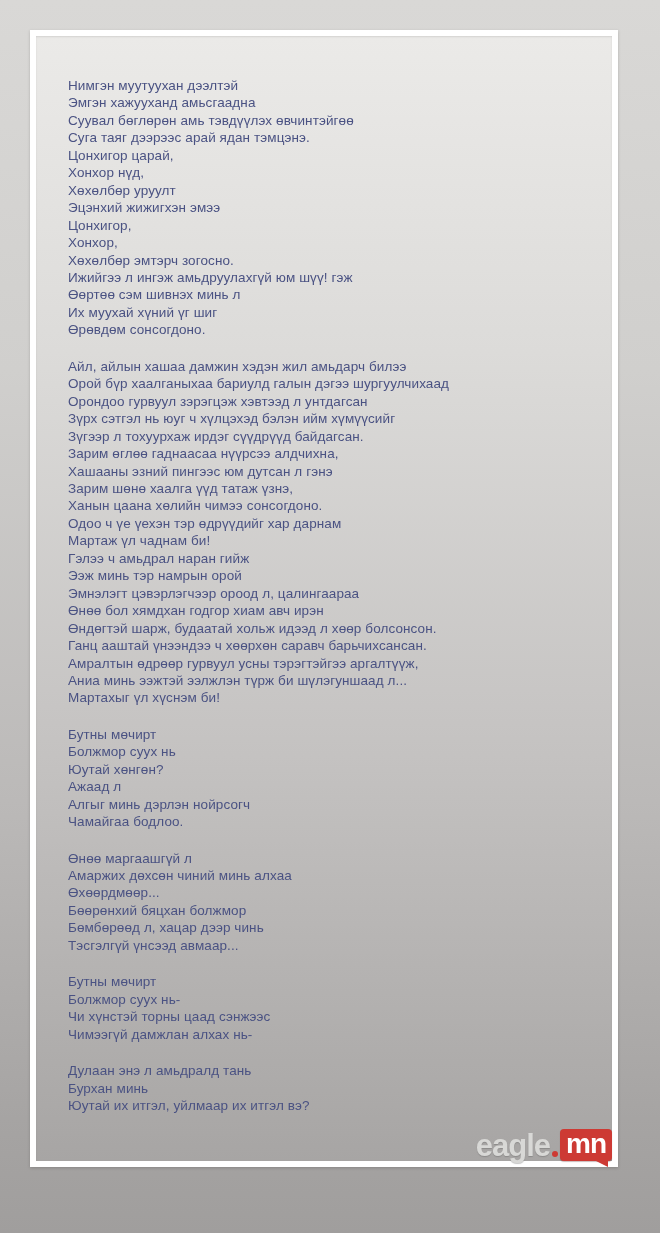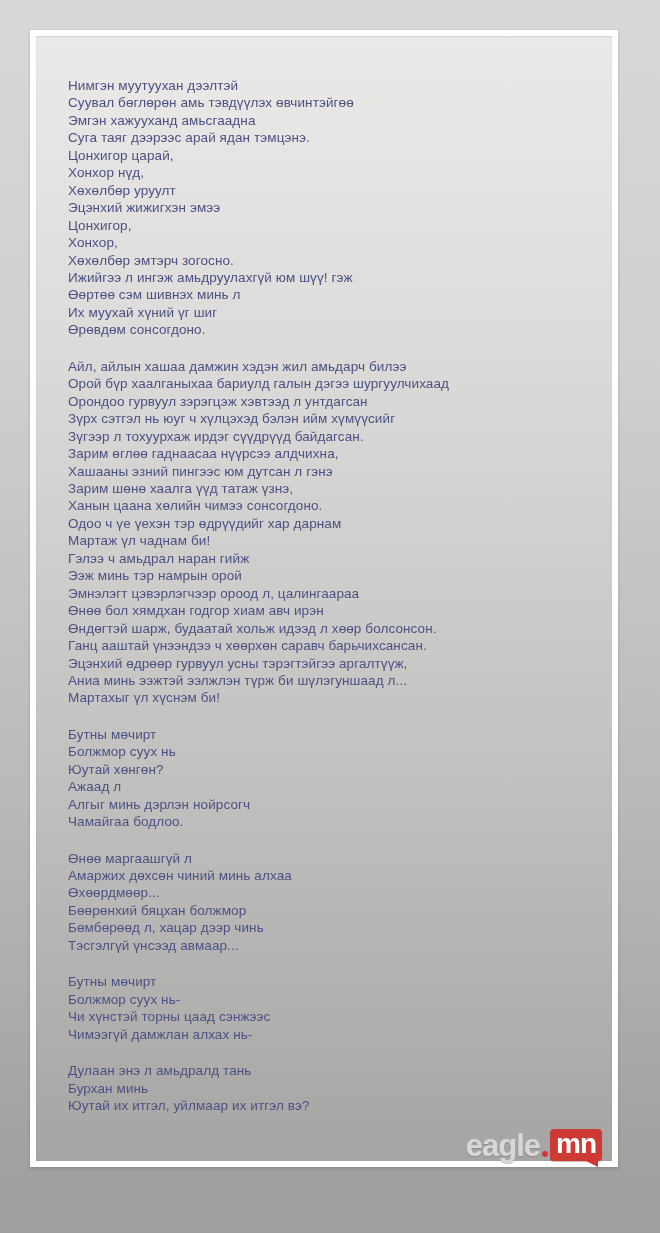--- a/index.html
+++ b/index.html
@@ -37,21 +37,21 @@
     margin-top: 29px;
   }
   .stanza {
     margin: 0 0 19px 0;
   }
   .line {
     white-space: nowrap;
   }
   .logo {
     position: absolute;
-    right: 58px;
+    right: 48px;
     top: 1127px;
     display: flex;
     align-items: flex-end;
     height: 34px;
   }
   .logo .eagle {
     font-weight: bold;
     font-size: 31px;
     line-height: 31px;
     color: #d8d8d6;
@@ -89,22 +89,22 @@
   }
 </style>
 </head>
 <body>
 
 <div class="frame"></div>
 
 <div class="poem" style="color: rgb(74, 82, 131);">
     <div class="stanza">
       <div class="line">Нимгэн муутуухан дээлтэй</div>
+      <div class="line">Эмгэн хажууханд амьсгаадна</div>
       <div class="line">Суувал бөглөрөн амь тэвдүүлэх өвчинтэйгөө</div>
-      <div class="line">Эмгэн хажууханд амьсгаадна</div>
       <div class="line">Суга таяг дээрээс арай ядан тэмцэнэ.</div>
       <div class="line">Цонхигор царай,</div>
       <div class="line">Хонхор нүд,</div>
       <div class="line">Хөхөлбөр уруулт</div>
       <div class="line">Эцэнхий жижигхэн эмээ</div>
       <div class="line">Цонхигор,</div>
       <div class="line">Хонхор,</div>
       <div class="line">Хөхөлбөр эмтэрч зогосно.</div>
       <div class="line">Ижийгээ л ингэж амьдруулахгүй юм шүү! гэж</div>
       <div class="line">Өөртөө сэм шивнэх минь л</div>
@@ -122,21 +122,21 @@
       <div class="line">Зарим шөнө хаалга үүд татаж үзнэ,</div>
       <div class="line">Ханын цаана хөлийн чимээ сонсогдоно.</div>
       <div class="line">Одоо ч үе үехэн тэр өдрүүдийг хар дарнам</div>
       <div class="line">Мартаж үл чаднам би!</div>
       <div class="line">Гэлээ ч амьдрал наран гийж</div>
       <div class="line">Ээж минь тэр намрын орой</div>
       <div class="line">Эмнэлэгт цэвэрлэгчээр ороод л, цалингаараа</div>
       <div class="line">Өнөө бол хямдхан годгор хиам авч ирэн</div>
       <div class="line">Өндөгтэй шарж, будаатай хольж идээд л хөөр болсонсон.</div>
       <div class="line">Ганц ааштай үнээндээ ч хөөрхөн саравч барьчихсансан.</div>
-      <div class="line">Эцэнхий өдрөөр гурвуул усны тэрэгтэйгээ аргалтүүж,</div>
+      <div class="line">Амралтын өдрөөр гурвуул усны тэрэгтэйгээ аргалтүүж,</div>
       <div class="line">Аниа минь ээжтэй ээлжлэн түрж би шүлэгуншаад л...</div>
       <div class="line">Мартахыг үл хүснэм би!</div>
     </div>
     <div class="stanza">
       <div class="line">Бутны мөчирт</div>
       <div class="line">Болжмор суух нь</div>
       <div class="line">Юутай хөнгөн?</div>
       <div class="line">Ажаад л</div>
       <div class="line">Алгыг минь дэрлэн нойрсогч</div>
       <div class="line">Чамайгаа бодлоо.</div>

